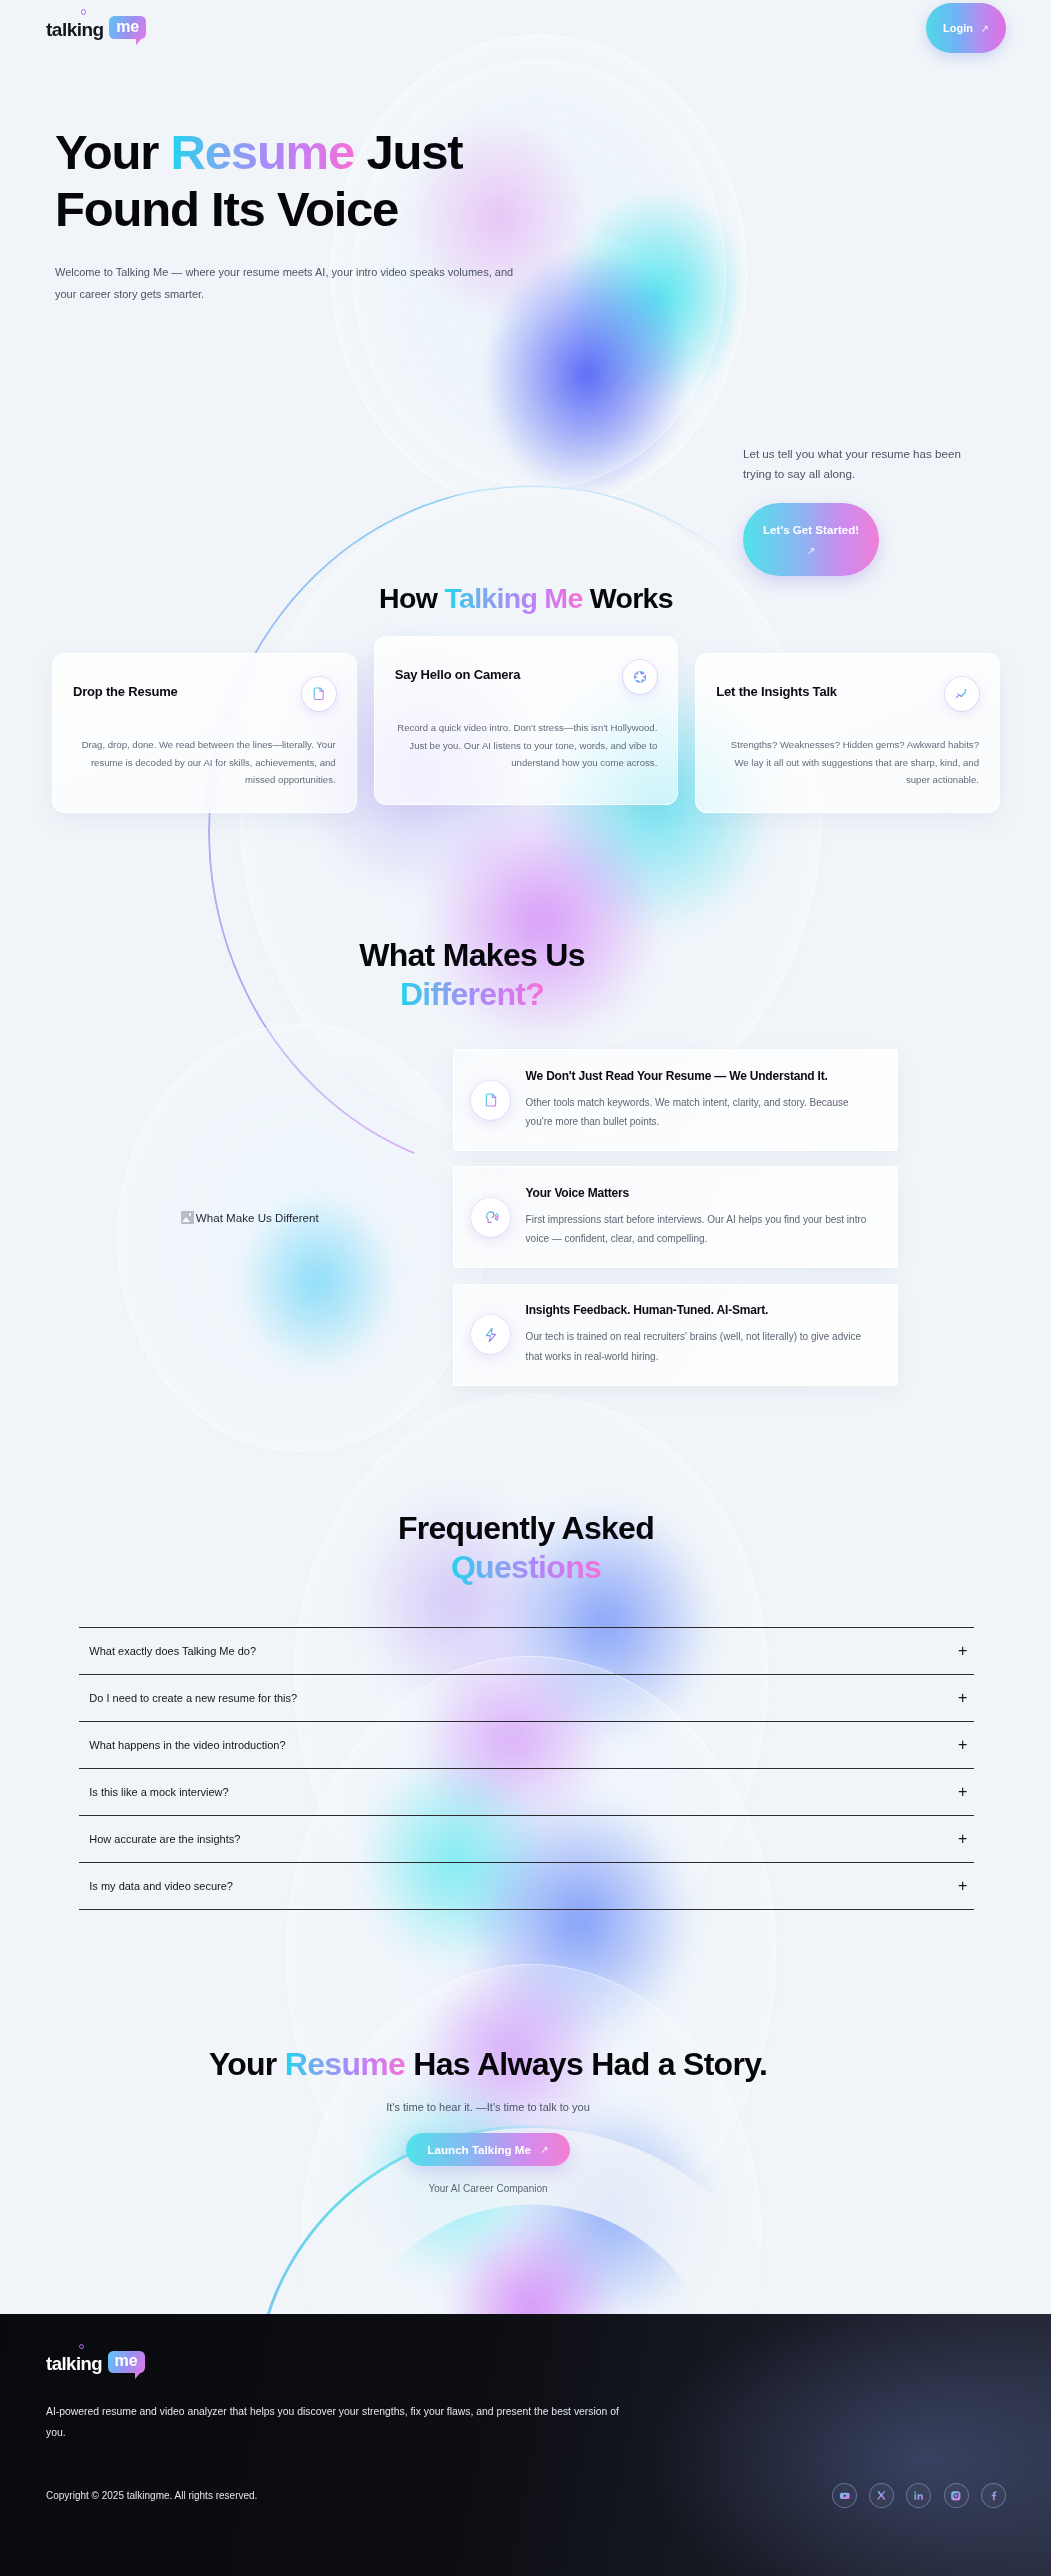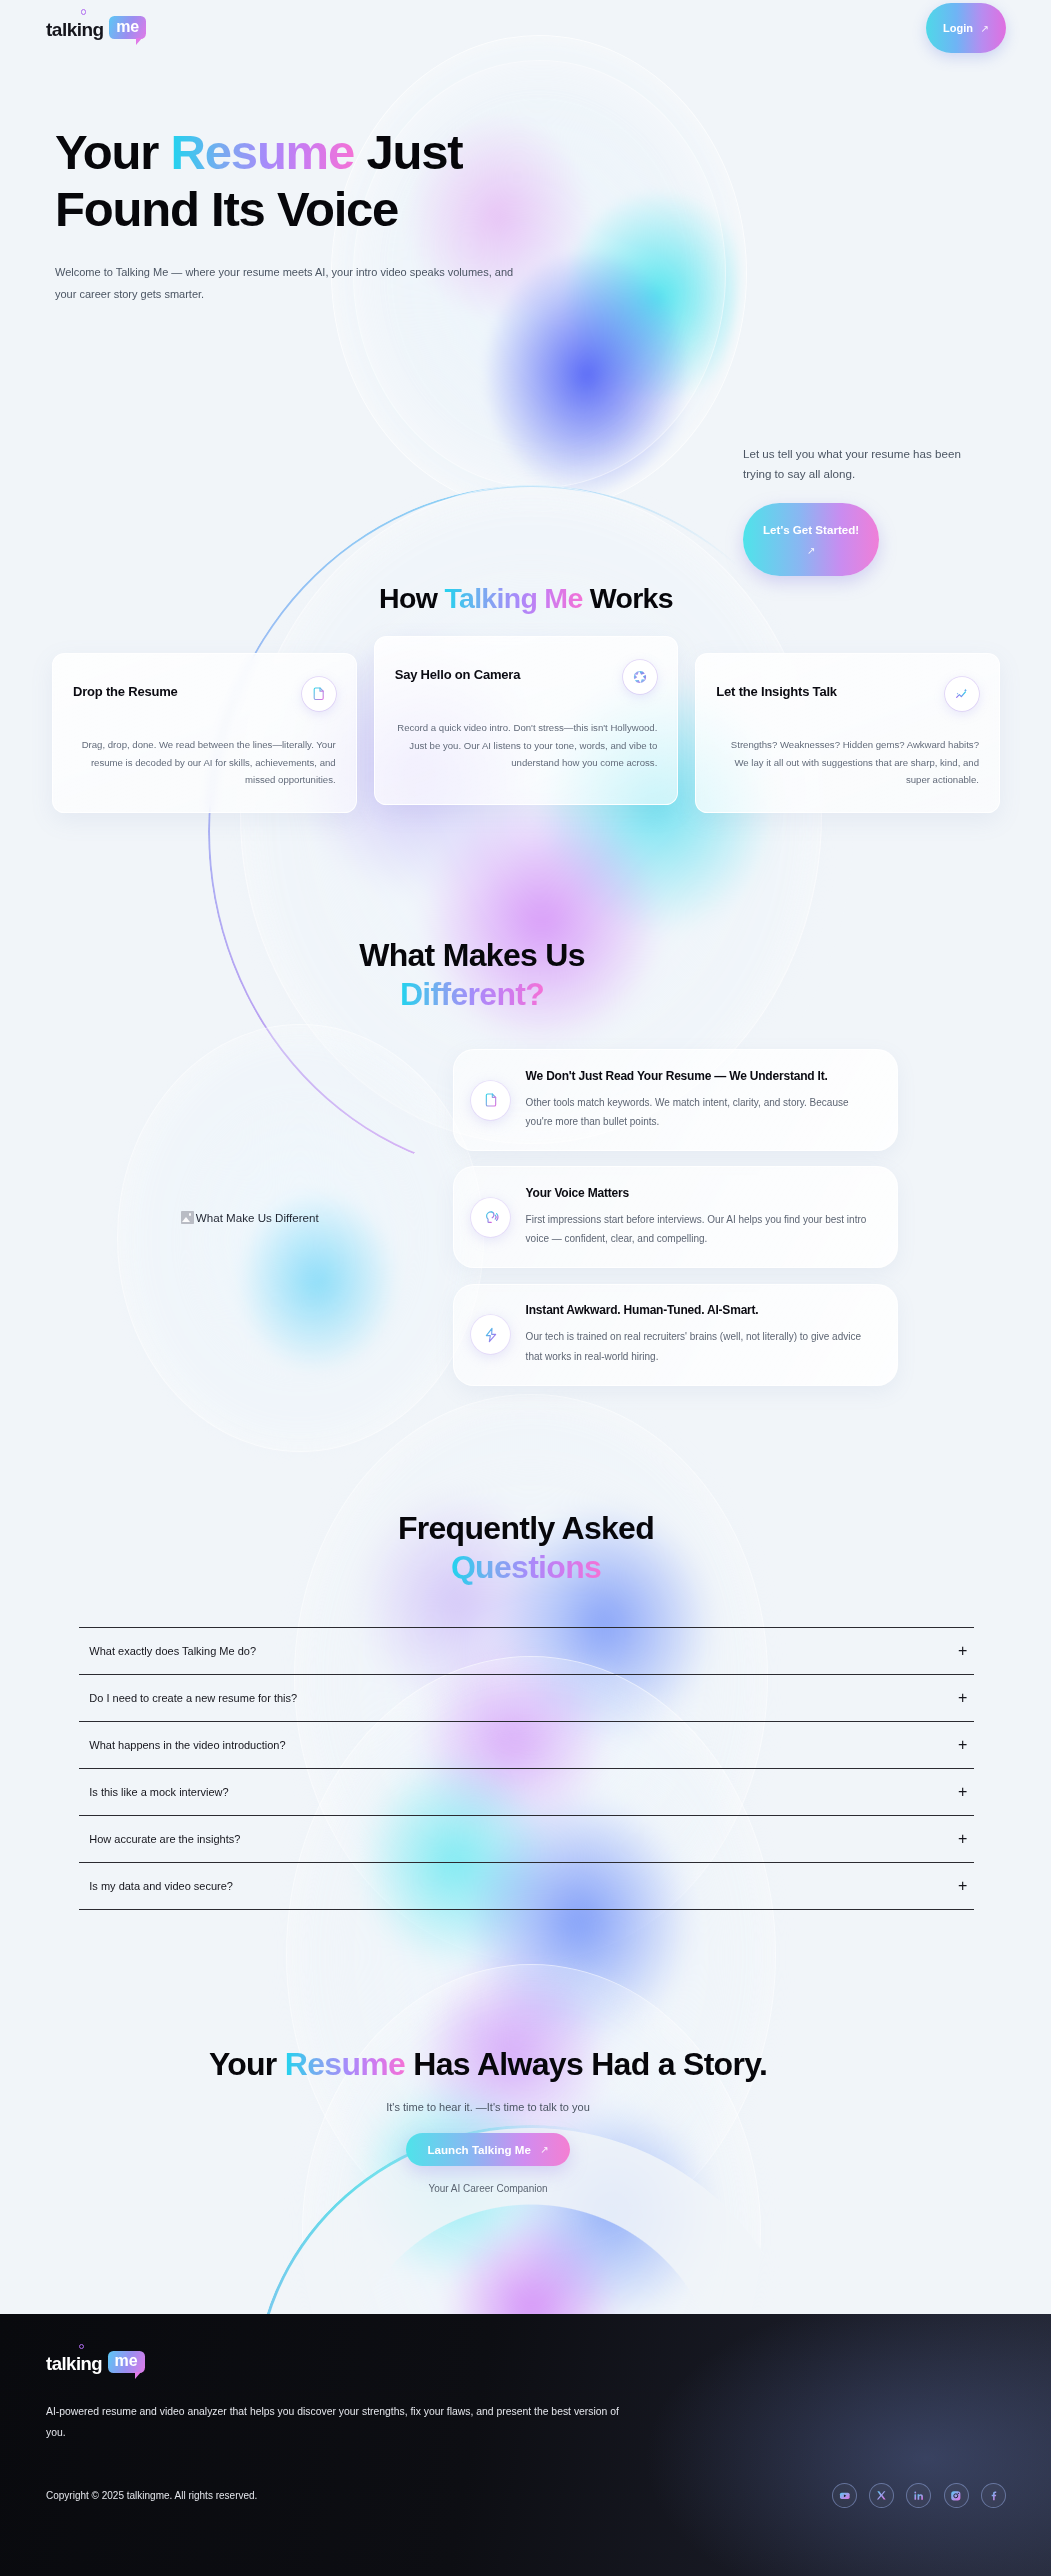--- a/index.html
+++ b/index.html
@@ -141,21 +141,21 @@
     width: 0; height: 0; border-left: 4.6px solid transparent;
     border-right: 4.6px solid transparent; border-bottom: 5.4px solid #fbfbfc;
   }
   .broken-icon::after {
     content: ""; position: absolute; right: 2.3px; top: 2.3px;
     width: 2.3px; height: 2.3px; border-radius: 50%; background: #fbfbfc;
   }
   .diff-right { width: 521px; display: flex; flex-direction: column; gap: 15.4px; }
   .diff-card {
     display: flex; gap: 15.4px; align-items: center;
-    border-radius: 21px;
+    border-radius: 3px;
     background: linear-gradient(120deg, rgba(255,255,255,0.55), rgba(255,255,255,0.88));
     border: 0.8px solid rgba(255,255,255,0.85);
     box-shadow: 0 6.2px 20px rgba(120,140,190,0.09);
     padding: 18.5px 21.6px 18.5px 17px;
   }
   .diff-icon-circle {
     flex: none; width: 39px; height: 39px; border-radius: 50%;
     background: #fff;
     box-shadow: 0 0 0 0.8px rgba(210,180,245,0.35), 0 3.1px 12.3px rgba(170,160,235,0.28);
     display: flex; align-items: center; justify-content: center;
@@ -468,21 +468,21 @@
             <defs>
                 <linearGradient id="gli" x1="0" y1="0" x2="1" y2="1">
                   <stop offset="0" stop-color="#2ed6e8"></stop>
                   <stop offset="1" stop-color="#c55ff0"></stop>
                 </linearGradient>
               </defs>
             <path d="M13.5 2 5 13h6l-1.5 9L19 11h-6z"></path>
           </svg>
         </div>
         <div>
-          <div class="diff-title">Instant Awkward. Human-Tuned. AI-Smart.</div>
+          <div class="diff-title">Insights Feedback. Human-Tuned. AI-Smart.</div>
           <div class="diff-desc">Our tech is trained on real recruiters' brains (well, not literally) to give advice that works in real-world hiring.</div>
         </div>
       </div>
 
     </div>
   </div>
 </section>
 
 <section class="faq">
   <h2 class="sec-title sec-title-lg">

